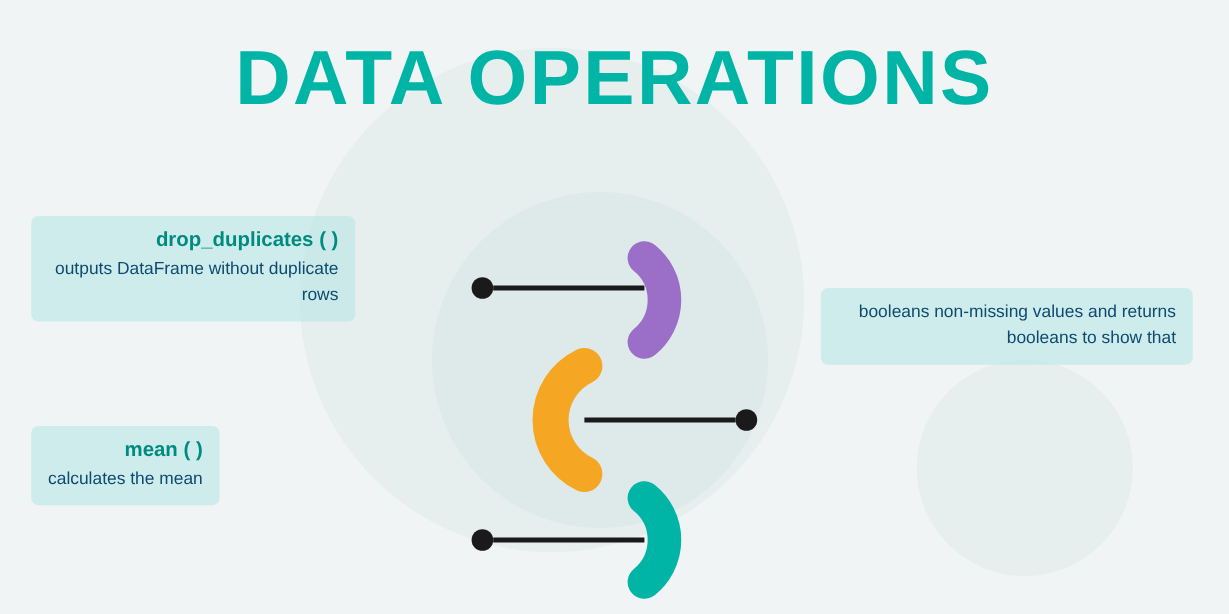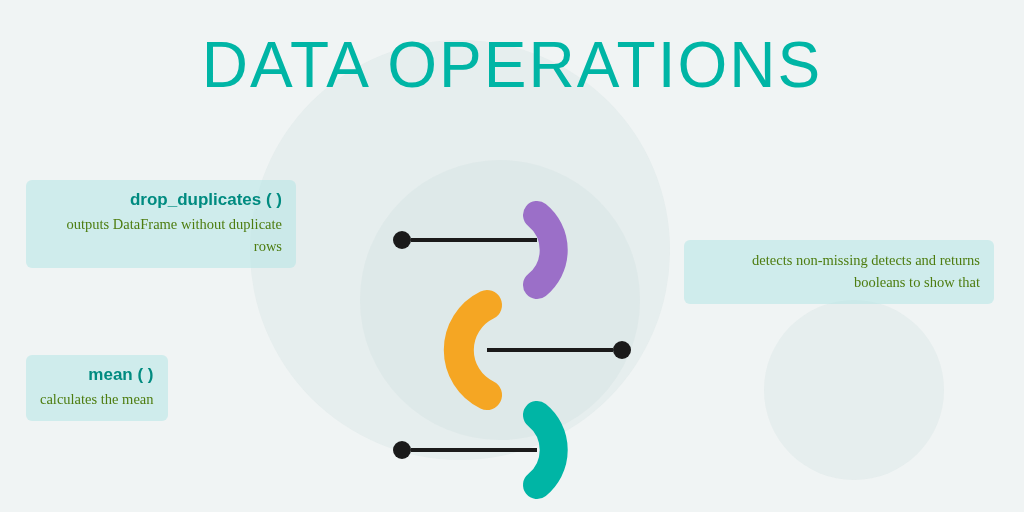--- a/index.html
+++ b/index.html
@@ -37,21 +37,21 @@
     .bg-circle-3 {
       width: 180px;
       height: 180px;
       top: 300px;
       right: 80px;
     }
 
     .title {
       text-align: center;
       font-size: 64px;
-      font-weight: 400;
+      font-weight: 700;
       color: #00b5a5;
       letter-spacing: 2px;
       padding-top: 28px;
       position: relative;
       z-index: 2;
     }
 
     .content-area {
       position: absolute;
       top: 130px;
@@ -73,23 +73,22 @@
 
     .card-title {
       font-weight: 800;
       font-size: 17px;
       color: #008b80;
       margin-bottom: 4px;
     }
 
     .card-desc {
       font-size: 14.5px;
-      color: #4d7c0f;
+      color: #0c4a6e;
       line-height: 1.5;
-      font-family: Liberation Serif, serif;
     }
 
     .card-drop {
       top: 50px;
       left: 26px;
     }
 
     .card-mean {
       top: 210px;
       left: 26px;
@@ -135,21 +134,21 @@
     <div class="card-title">drop_duplicates ( )</div>
     <div class="card-desc">outputs  DataFrame  without duplicate rows</div>
   </div>
 
   <div class="card card-mean">
     <div class="card-title">mean ( )</div>
     <div class="card-desc">calculates the mean</div>
   </div>
 
   <div class="card card-notnull">
-    <div class="card-desc">detects  non-missing  detects and  returns  booleans  to show that</div>
+    <div class="card-desc">booleans  non-missing  values and  returns  booleans  to show that</div>
   </div>
 
   <div class="diagram">
     <svg viewBox="0 0 280 340" xmlns="http://www.w3.org/2000/svg">
 
       <circle cx="30" cy="80" r="9" fill="#1a1a1a"></circle>
 
       <line x1="39" y1="80" x2="165" y2="80" stroke="#1a1a1a" stroke-width="4"></line>
 
       <path d="M 165 55 A 45 45 0 0 1 165 125" fill="none" stroke="#9b6fc8" stroke-width="28" stroke-linecap="round"></path>

